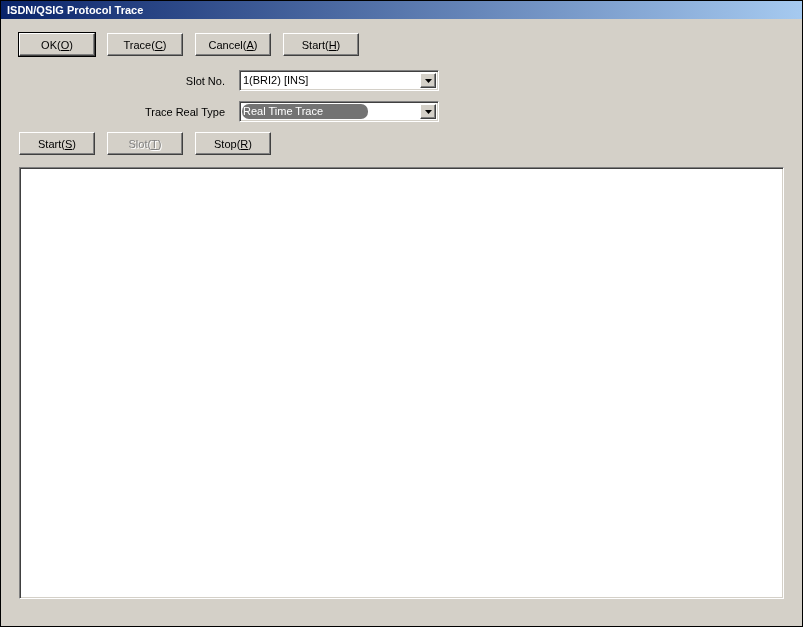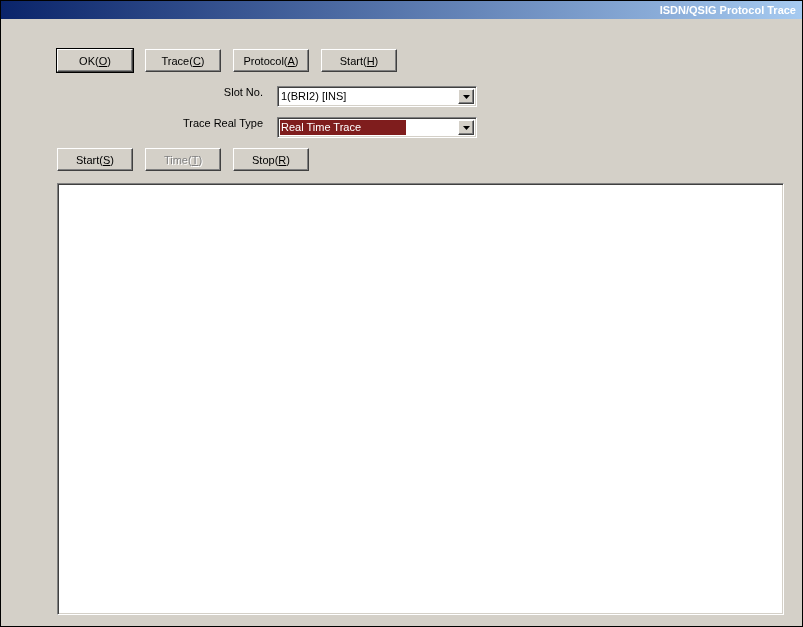--- a/index.html
+++ b/index.html
@@ -23,30 +23,28 @@
     position: relative;
   }
   .titlebar {
     height: 18px;
     background: linear-gradient(to right, #0a246a, #a6caf0);
     color: #fff;
     font-weight: bold;
     padding: 2px 6px;
     line-height: 14px;
     font-size: 11px;
-    text-align: right;
   }
   .client {
     position: absolute;
     top: 18px;
     left: 0;
     right: 0;
     bottom: 0;
-    padding: 30px 18px 18px 18px;
-    margin-left: 38px;
+    padding: 14px 18px 18px 18px;
   }
   .btn {
     display: inline-flex;
     align-items: center;
     justify-content: center;
     height: 23px;
     width: 76px;
     background: #d4d0c8;
     border-top: 1px solid #fff;
     border-left: 1px solid #fff;
@@ -73,21 +71,21 @@
   .toolbar-row {
     display: flex;
     align-items: center;
   }
   .form-area {
     margin-top: 14px;
     margin-left: 100px;
   }
   .form-row {
     display: flex;
-    align-items: flex-start;
+    align-items: center;
     margin-bottom: 10px;
   }
   .form-label {
     width: 120px;
     text-align: right;
     padding-right: 14px;
     color: #000;
   }
   .combo {
     display: flex;
@@ -103,25 +101,26 @@
     gap: 48px;
   }
   .combo .combo-text {
     flex: 1;
     padding: 2px 3px;
     line-height: 15px;
     white-space: nowrap;
     overflow: hidden;
   }
   .combo.selected .combo-text {
-    background: #7f1d1d;
+    background: #737373;
     color: #fff;
     margin: 2px;
     padding: 0 1px;
     line-height: 15px;
+    border-radius: 7px;
   }
   .combo .combo-btn {
     width: 16px;
     background: #d4d0c8;
     border-top: 1px solid #fff;
     border-left: 1px solid #fff;
     border-right: 1px solid #404040;
     border-bottom: 1px solid #404040;
     box-shadow: inset -1px -1px 0 #808080;
     display: flex;
@@ -166,21 +165,21 @@
         <span>OK(</span>
           <span class="accel">O</span>
           <span>)</span>
       </div>
       <div class="btn">
         <span>Trace(</span>
           <span class="accel">C</span>
           <span>)</span>
       </div>
       <div class="btn">
-        <span>Protocol(</span>
+        <span>Cancel(</span>
           <span class="accel">A</span>
           <span>)</span>
       </div>
       <div class="btn">
         <span>Start(</span>
           <span class="accel">H</span>
           <span>)</span>
       </div>
     </div>
 
@@ -213,21 +212,21 @@
       </div>
     </div>
 
     <div class="trace-row">
       <div class="btn">
         <span>Start(</span>
           <span class="accel">S</span>
           <span>)</span>
       </div>
       <div class="btn disabled">
-        <span>Time(</span>
+        <span>Slot(</span>
           <span class="accel">T</span>
           <span>)</span>
       </div>
       <div class="btn">
         <span>Stop(</span>
           <span class="accel">R</span>
           <span>)</span>
       </div>
     </div>
 

